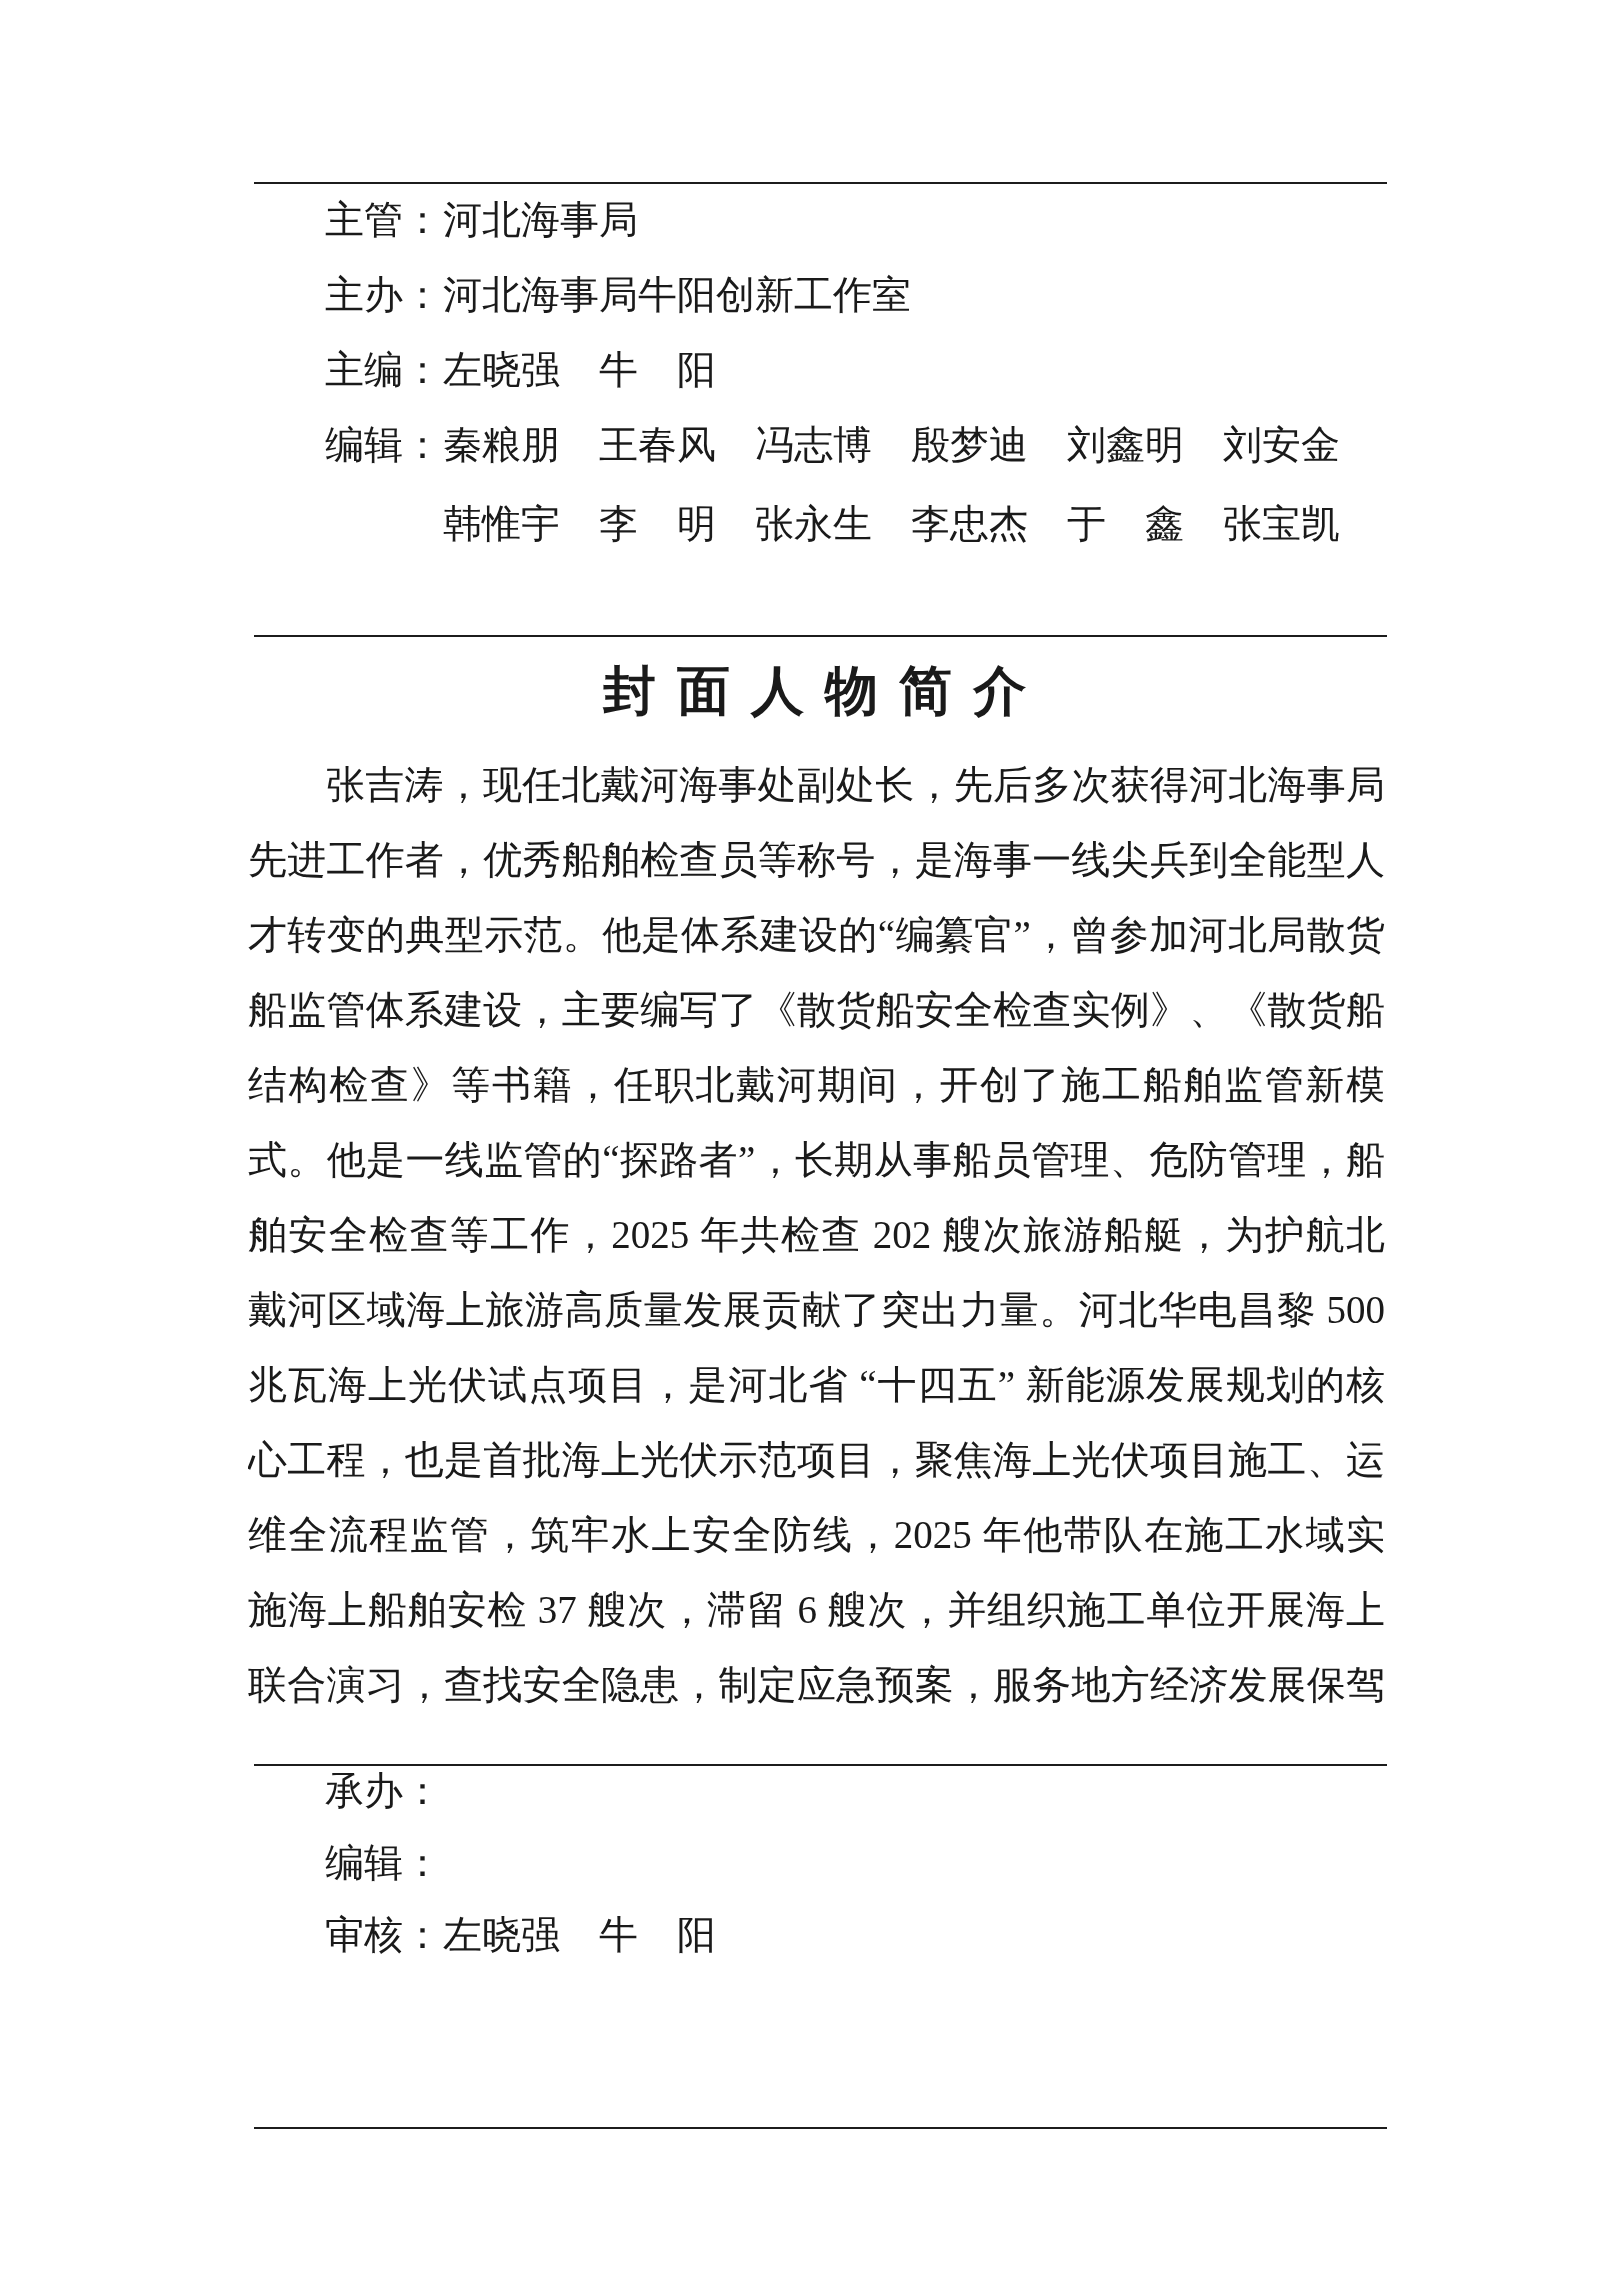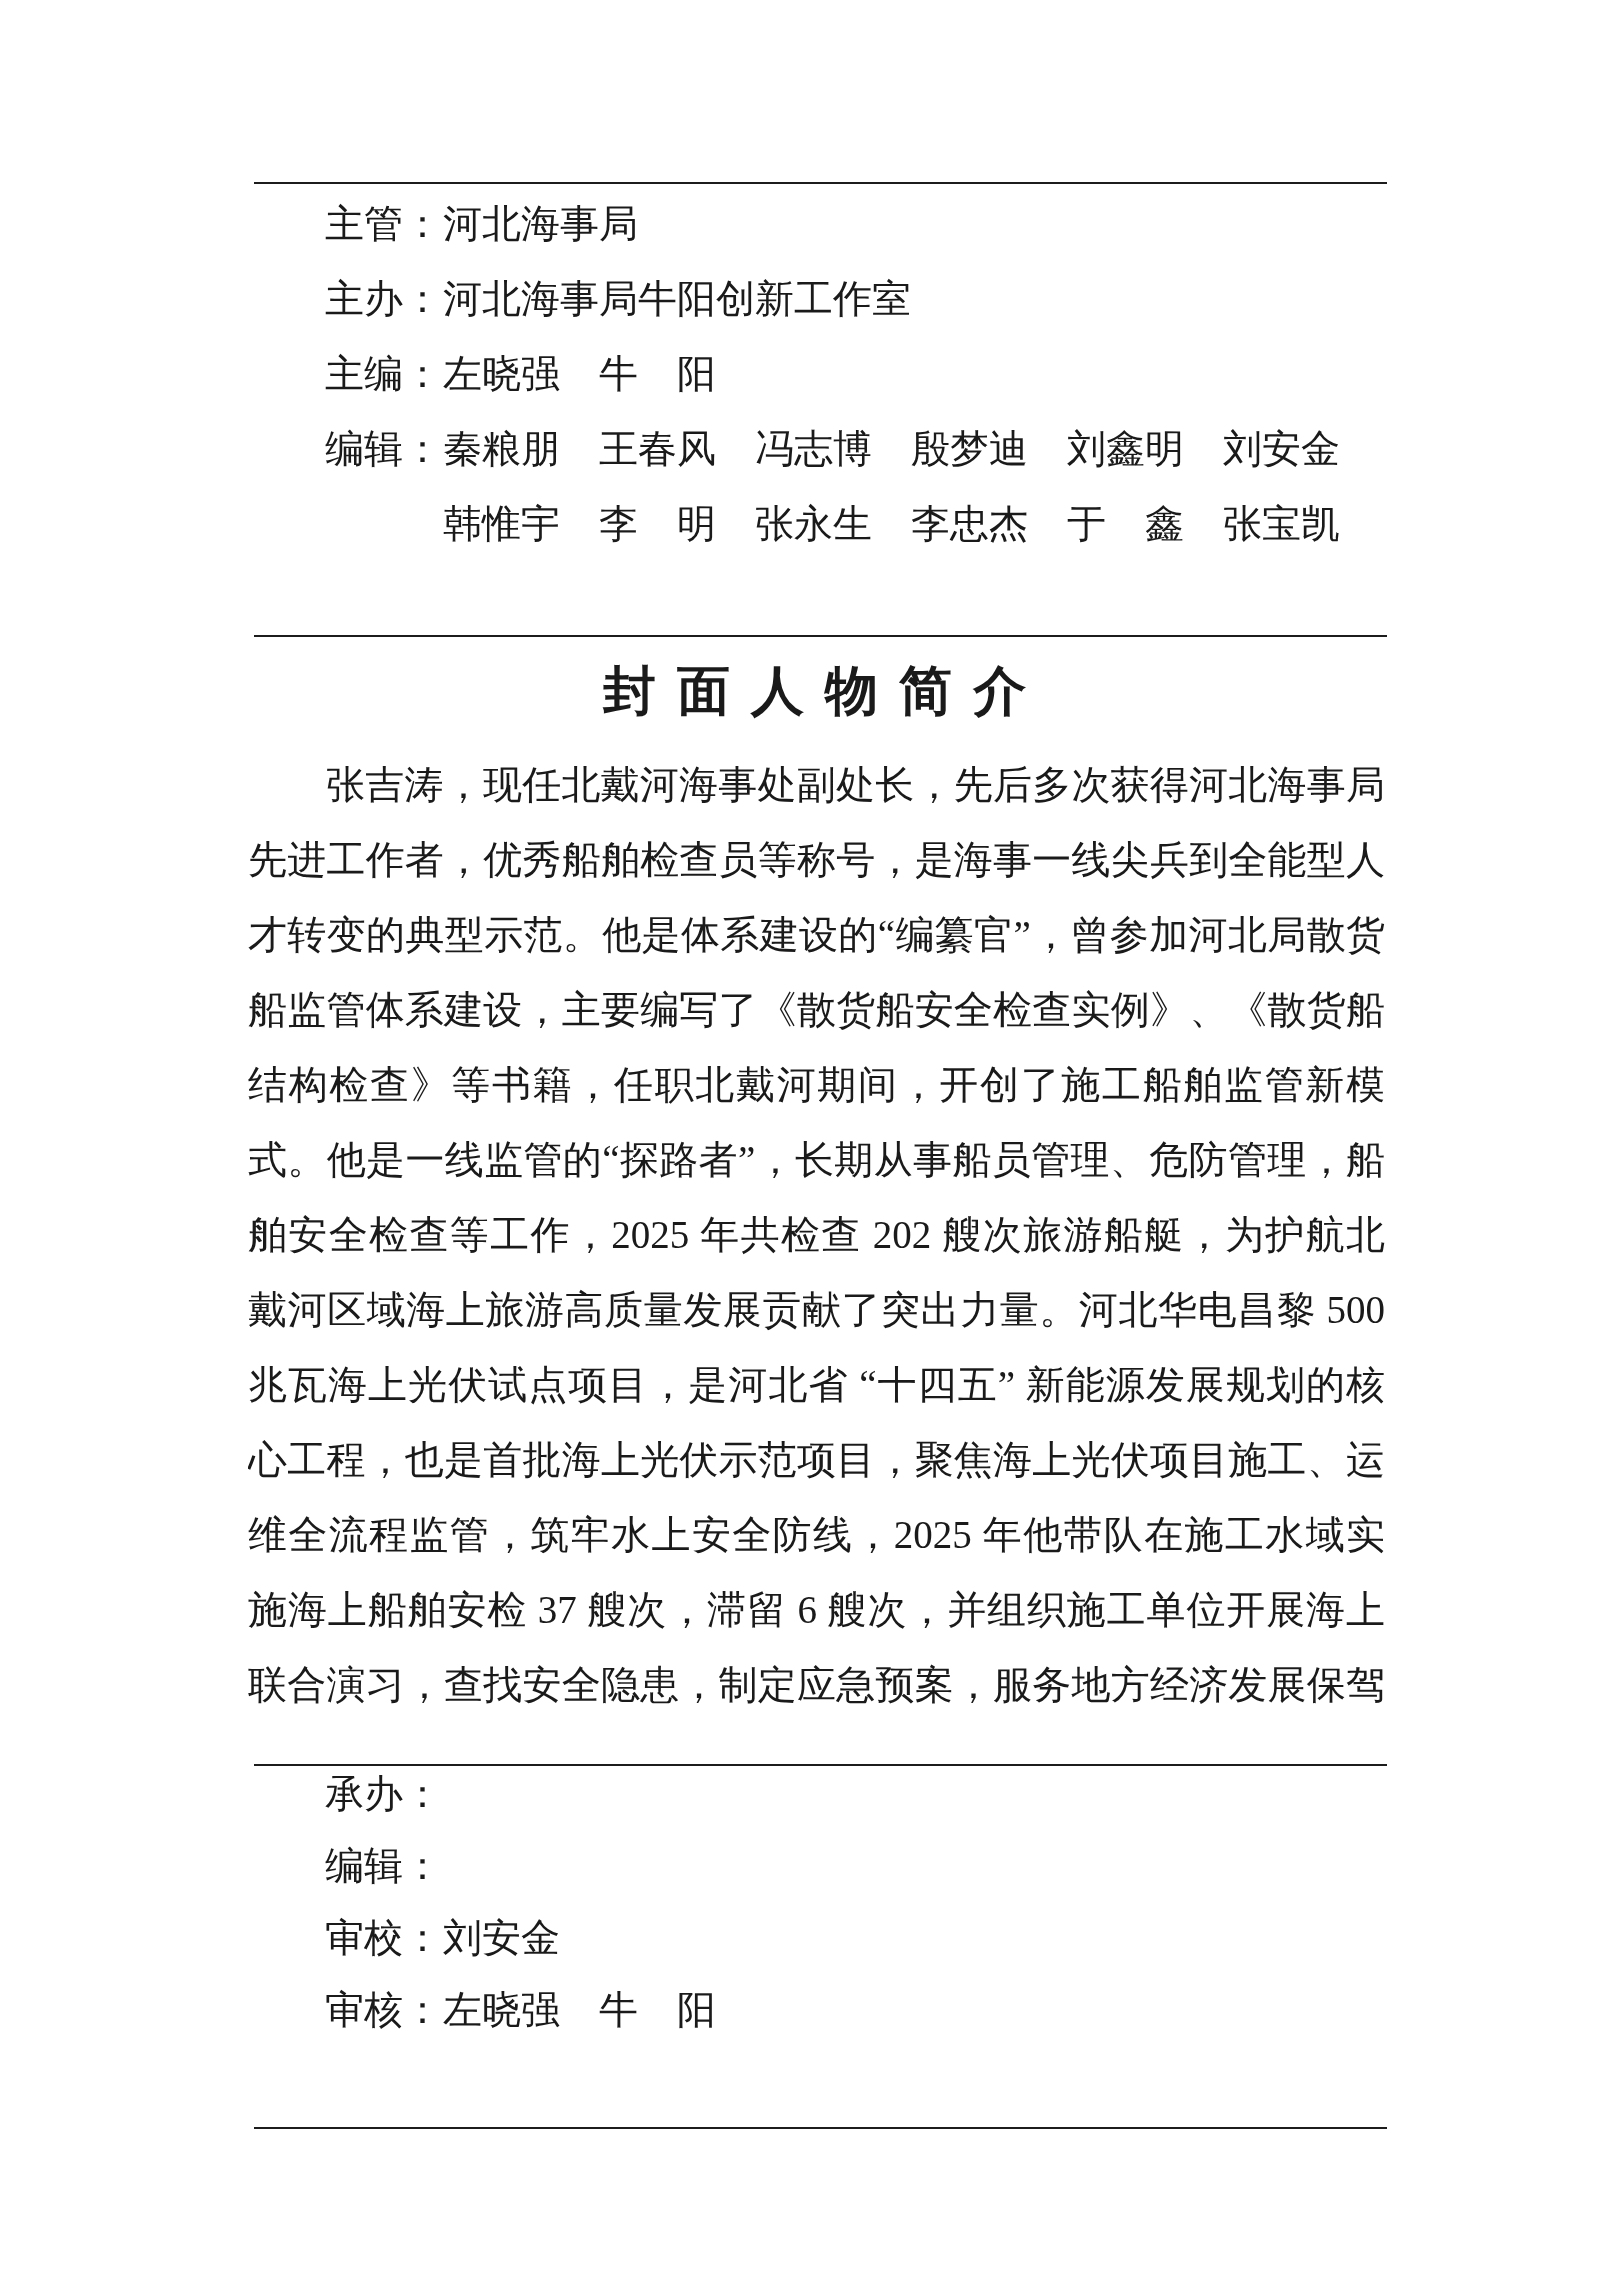--- a/index.html
+++ b/index.html
@@ -16,21 +16,21 @@
     position:absolute; left:254px; width:1133px; height:0;
     border-top:2.9px solid #1c1c1c;
   }
   .rule-1 { top:182px; }
   .rule-2 { top:635px; }
   .rule-3 { top:1764px; }
   .rule-4 { top:2127px; }
 
   .masthead { top:186px; font-size:39px; line-height:75px; padding-left:77px; box-sizing:border-box; }
   .colophon { top:1758px; font-size:39px; line-height:72px; padding-left:77px; box-sizing:border-box; }
-  .info-row { display:flex; white-space:nowrap; }
+  .info-row { display:flex; white-space:nowrap;font-family:Liberation Mono, monospace; }
   .info-label { flex:0 0 118px; width:118px; }
   .info-value { white-space:pre; }
   .info-cont { padding-left:118px; white-space:pre; }
 
   .section-heading {
     position:absolute; left:248px; width:1137px;
     top:647px; margin:0;
     font-size:53px; line-height:88px; font-weight:bold;
     text-align:center; letter-spacing:3.9px;
     white-space:pre;
@@ -79,24 +79,20 @@
   <div class="rule rule-3"></div>
 
   <div class="content colophon">
     <div class="info-row">
       <span class="info-label">承办：</span>
     </div>
     <div class="info-row">
       <span class="info-label">编辑：</span>
     </div>
     <div class="info-row">
-      <span class="info-label">审校：</span>
-      <span class="info-value">刘安金</span>
-    </div>
-    <div class="info-row">
       <span class="info-label">审核：</span>
       <span class="info-value">左晓强　牛　阳</span>
     </div>
   </div>
 
   <div class="rule rule-4"></div>
 
 </div>
 
 

